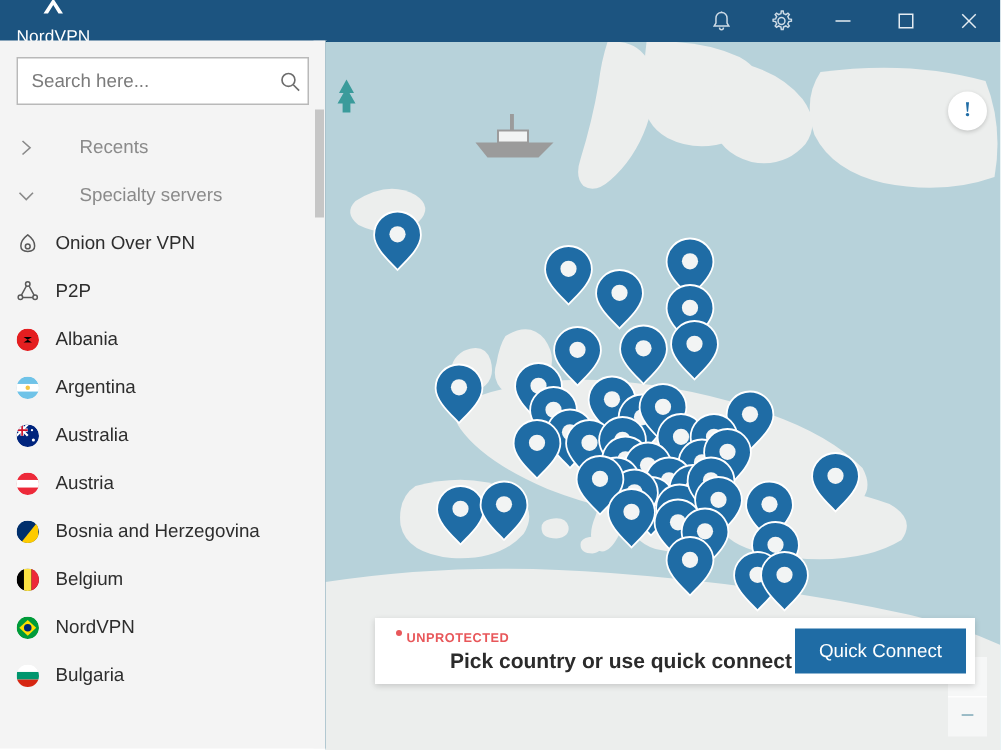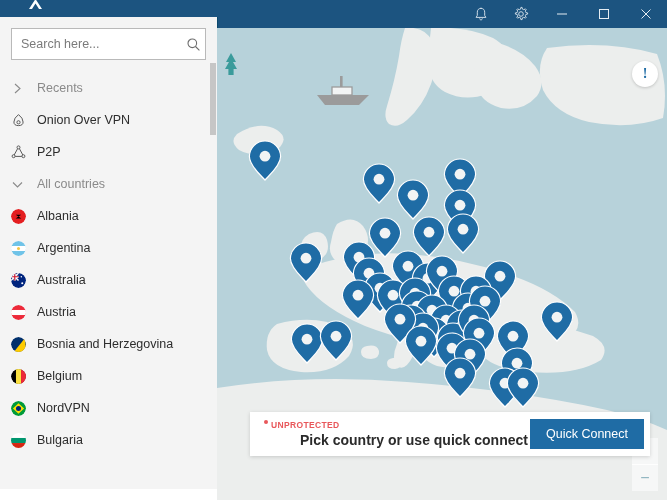--- a/index.html
+++ b/index.html
@@ -51,21 +51,21 @@
     display: flex;
     align-items: center;
     justify-content: center;
   }
   .tb-btn.win { width: 42px; }
   .tb-btn svg { display: block; }
 
   
   .sidebar {
     position: absolute;
-    top: 17px; left: 0;
+    top: 27px; left: 0;
     width: 217px;
     height: 472px;
     background: #f4f4f4;
     border-right: 1px solid #0c4a6e;
     overflow: hidden;
   }
   .search-wrap {
     margin: 11px 11px 0 11px;
     height: 30px;
     background: #ffffff;
@@ -108,21 +108,21 @@
     min-width: 26px;
     display: flex;
     align-items: center;
     justify-content: flex-start;
   }
   .row .label {
     font-size: 12.5px;
     color: #2d2d2d;
     white-space: nowrap;
   }
-  .row.group .label { color: #8a8a8a; }
+  .row.group .label { color: #8a8a8a; margin-left: 16px; }
   .flag {
     width: 15px; height: 15px;
     border-radius: 50%;
     overflow: hidden;
     position: relative;
     display: block;
   }
 
   .scroll-track {
     position: absolute;
@@ -314,47 +314,47 @@
 
     <ul class="list" id="sidebar-list">
         <li class="row group">
           <span class="glyph">
             <svg width="13" height="13" viewBox="0 0 13 13">
               <path d="M4 2 L9 6.5 L4 11" fill="none" stroke="#8a8a8a" stroke-width="1.1"></path>
             </svg>
           </span>
           <span class="label">Recents</span>
         </li>
+        <li class="row group">
+          <span class="glyph">
+            <svg width="13" height="13" viewBox="0 0 13 13">
+              <path d="M2 4.5 L6.5 9 L11 4.5" fill="none" stroke="#8a8a8a" stroke-width="1.1"></path>
+            </svg>
+          </span>
+          <span class="label">Specialty servers</span>
+        </li>
         <li class="row">
           <span class="glyph">
             <svg width="15" height="15" viewBox="0 0 15 15">
               <path d="M7.5 1.6 q4.6 3.4 4.6 7.4 q0 3.6 -4.6 3.6 q-4.6 0 -4.6 -3.6 q0 -4 4.6 -7.4 Z" fill="none" stroke="#5a5a5a" stroke-width="1"></path>
               <circle cx="7.5" cy="9.3" r="1.6" fill="none" stroke="#5a5a5a" stroke-width="1"></circle>
             </svg>
           </span>
           <span class="label">Onion Over VPN</span>
         </li>
         <li class="row">
           <span class="glyph">
             <svg width="15" height="15" viewBox="0 0 15 15">
               <path d="M7.5 2 L12.6 11.4 L2.4 11.4 Z" fill="none" stroke="#5a5a5a" stroke-width="1"></path>
               <circle cx="7.5" cy="2.4" r="1.5" fill="#f4f4f4" stroke="#5a5a5a" stroke-width="1"></circle>
               <circle cx="2.6" cy="11.2" r="1.5" fill="#f4f4f4" stroke="#5a5a5a" stroke-width="1"></circle>
               <circle cx="12.4" cy="11.2" r="1.5" fill="#f4f4f4" stroke="#5a5a5a" stroke-width="1"></circle>
             </svg>
           </span>
           <span class="label">P2P</span>
-        </li>
-        <li class="row group">
-          <span class="glyph">
-            <svg width="13" height="13" viewBox="0 0 13 13">
-              <path d="M2 4.5 L6.5 9 L11 4.5" fill="none" stroke="#8a8a8a" stroke-width="1.1"></path>
-            </svg>
-          </span>
-          <span class="label">All countries</span>
         </li>
         <li class="row">
           <span class="glyph">
             <span class="flag"><svg viewBox="0 0 16 16">
                 <circle cx="8" cy="8" r="8" fill="#e41e20"></circle>
                 <path d="M5 6 h6 l-3 2 l3 2 h-6 l3 -2 Z" fill="#000"></path>
               </svg></span>
           </span>
           <span class="label">Albania</span>
         </li>

